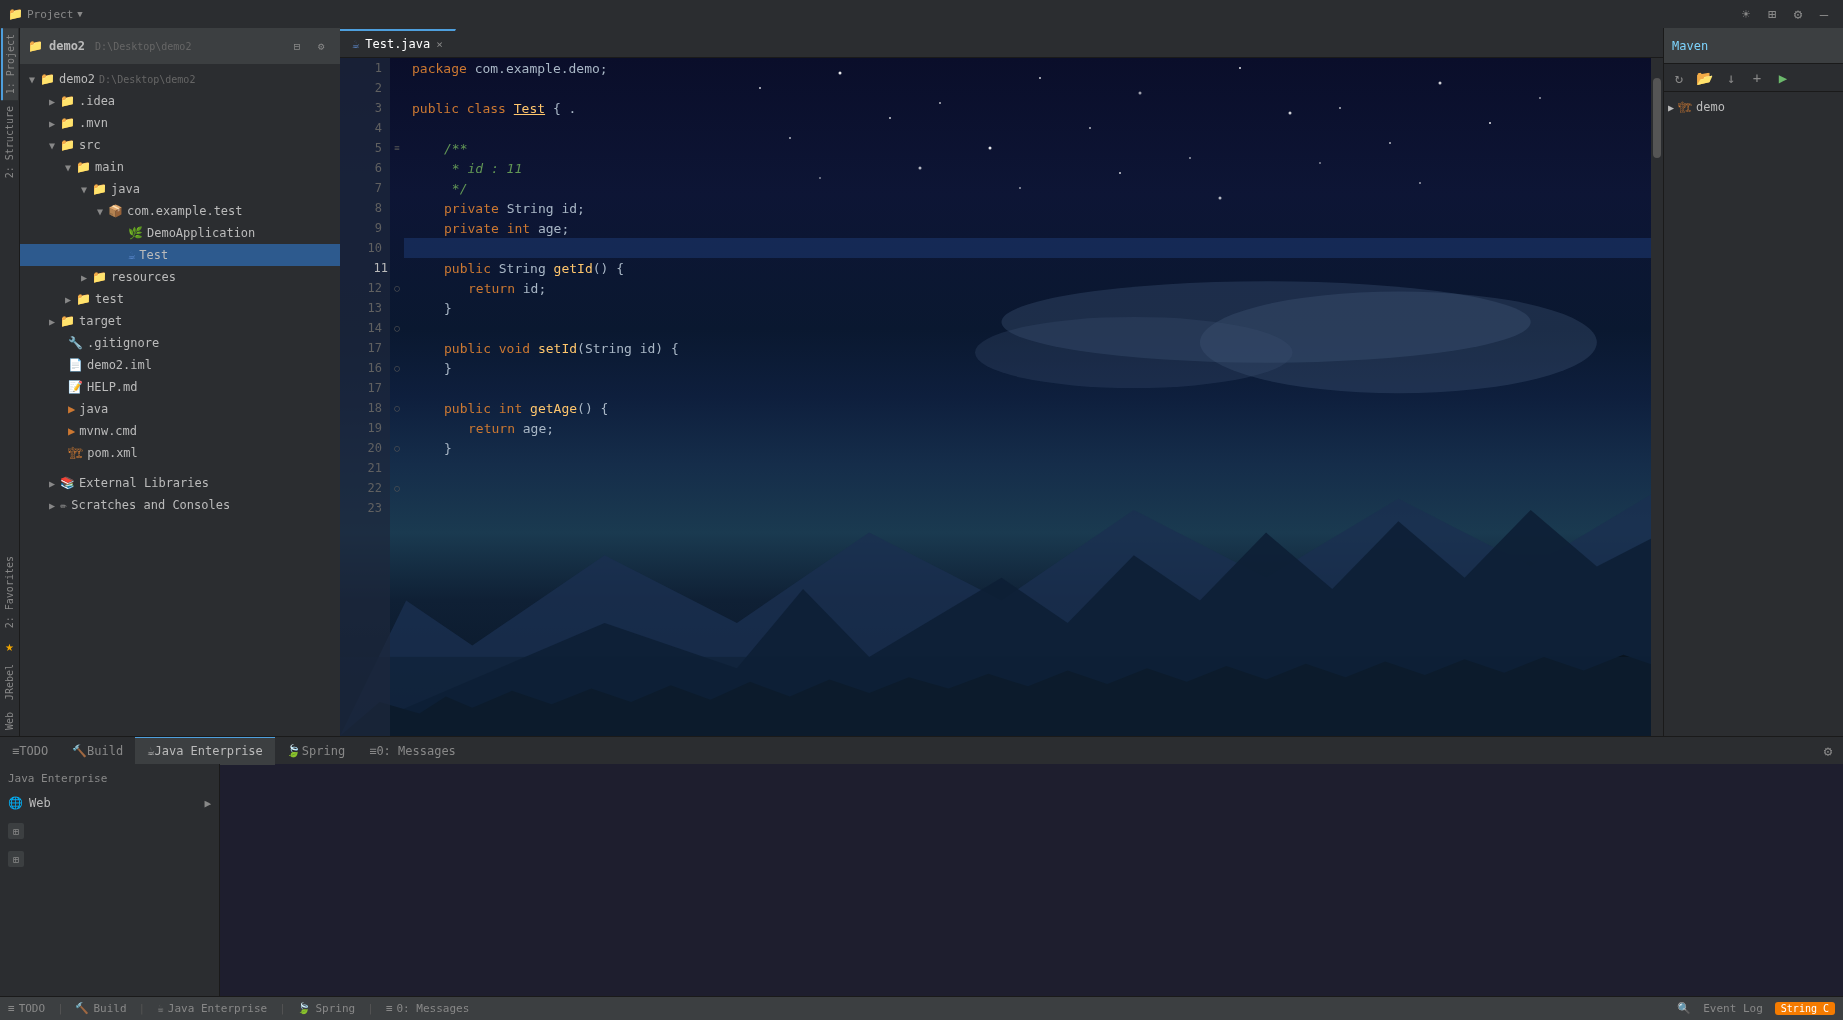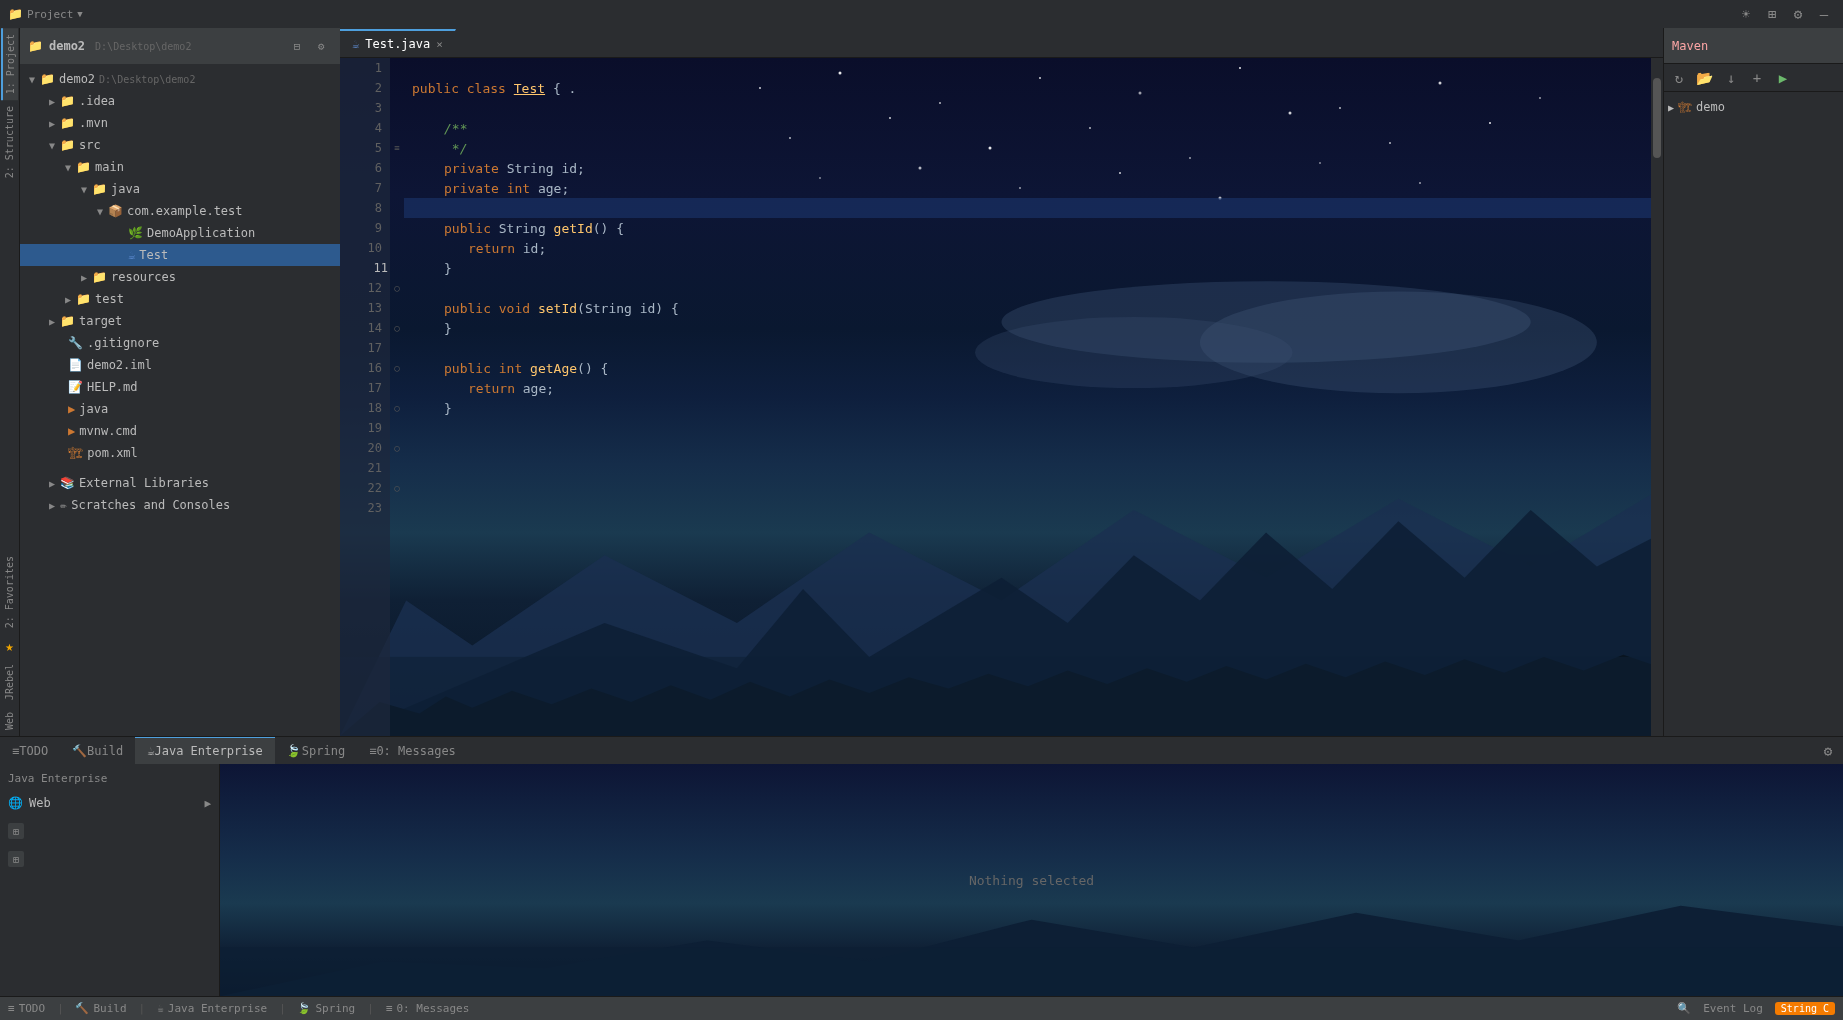--- a/index.html
+++ b/index.html
@@ -34,21 +34,21 @@
     .plain { color: #a9b7c6; }
 
     
     .editor-tabs { height: 30px; background: #2b2d30; display: flex; align-items: flex-end; border-bottom: 1px solid #1a1a1a; flex-shrink: 0; }
     .editor-tab { height: 28px; display: flex; align-items: center; padding: 0 12px; gap: 6px; background: #3c3f41; border-right: 1px solid #2b2d30; font-size: 12px; color: #bbb; cursor: pointer; }
     .editor-tab.active { background: #2b2d30; color: #fff; border-top: 2px solid #4e9fdd; }
     .tab-close { color: #888; font-size: 11px; cursor: pointer; }
 
     
     .right-panel { width: 180px; background: #2b2d30; display: flex; flex-direction: column; flex-shrink: 0; border-left: 1px solid #1a1a1a; }
-    .right-panel-header { height: 36px; background: #3c3f41; display: flex; align-items: center; padding: 0 8px; font-size: 12px; color: #fca5a5; border-bottom: 1px solid #1a1a1a; }
+    .right-panel-header { height: 36px; background: #3c3f41; display: flex; align-items: center; padding: 0 8px; font-size: 12px; color: #7dd3fc; border-bottom: 1px solid #1a1a1a; }
     .right-panel-toolbar { height: 28px; display: flex; align-items: center; padding: 0 4px; gap: 4px; border-bottom: 1px solid #1a1a1a; }
     .maven-tree { flex: 1; padding: 4px; font-size: 12px; color: #bbb; }
     .maven-item { display: flex; align-items: center; height: 22px; gap: 4px; }
 
     
     .bottom-area { height: 260px; display: flex; flex-direction: column; background: #1e1e2e; flex-shrink: 0; }
     .bottom-tabs { height: 28px; background: #2b2d30; display: flex; align-items: center; border-top: 1px solid #1a1a1a; flex-shrink: 0; }
     .bottom-tab { height: 28px; display: flex; align-items: center; padding: 0 12px; font-size: 12px; color: #888; cursor: pointer; }
     .bottom-tab.active { color: #bbb; border-top: 1px solid #4e9fdd; background: #3c3f41; }
     .bottom-content { flex: 1; display: flex; overflow: hidden; }
@@ -387,33 +387,39 @@
             <div class="fold-icon"></div>
             <div class="fold-icon">○</div>
             <div class="fold-icon"></div>
             <div class="fold-icon">○</div>
             <div class="fold-icon"></div>
           </div>
 
           <div class="code-area">
             <div class="code-lines">
 
+              <div class="code-line">
+                <span class="kw">package </span><span class="plain">com.example.demo;</span>
+              </div>
 
               <div class="code-line">&nbsp;</div>
 
               <div class="code-line">
                 <span class="kw">public </span><span class="kw">class </span><span style="color:#ffc66d; text-decoration:underline;">Test</span><span class="plain"> {</span><span class="plain"> .</span>
               </div>
 
               <div class="code-line">&nbsp;</div>
 
               <div class="code-line">
                 <span style="padding-left:32px;"></span><span class="cmt">/**</span>
               </div>
 
+              <div class="code-line">
+                <span style="padding-left:32px;"></span><span class="cmt"> * id : 11</span>
+              </div>
 
 
               <div class="code-line">
                 <span style="padding-left:32px;"></span><span class="cmt"> */</span>
               </div>
 
               <div class="code-line">
                 <span style="padding-left:32px;"></span><span class="kw">private </span><span style="color:#a9b7c6;">String </span><span class="plain">id;</span>
               </div>
 
@@ -536,30 +542,20 @@
           <div style="width:16px; height:16px; background:#3c3f41; border-radius:2px; display:flex; align-items:center; justify-content:center; cursor:pointer;">
             <span style="font-size:10px; color:#888;">⊞</span>
           </div>
         </div>
         <div style="display:flex; align-items:center; height:24px; gap:6px; margin-top:4px;">
           <div style="width:16px; height:16px; background:#3c3f41; border-radius:2px; display:flex; align-items:center; justify-content:center; cursor:pointer;">
             <span style="font-size:10px; color:#888;">⊞</span>
           </div>
         </div>
       </div>
-      <div class="bottom-main">
-
-        <div style="position:absolute;inset:0;background:linear-gradient(180deg,#0d1535 0%,#152d4a 40%,#1a3a50 60%,#0f2035 80%,#081525 100%);z-index:0;"></div>
-
-        <svg style="position:absolute;bottom:0;left:0;width:100%;height:60%;" viewBox="0 0 1000 200" preserveAspectRatio="none">
-          <polygon points="0,200 100,150 200,160 300,120 400,150 500,90 600,130 700,80 800,120 900,70 1000,100 1000,200" fill="#0d1f35"></polygon>
-          <rect x="0" y="130" width="1000" height="70" fill="#0d1f35" opacity="0.7"></rect>
-        </svg>
-        <div class="nothing-selected">Nothing selected</div>
-      </div>
     </div>
   </div>
 
   <div class="status-bar">
     <div class="status-item">
       <span>≡</span>
       <span>TODO</span>
     </div>
     <span class="status-sep">|</span>
     <div class="status-item">

